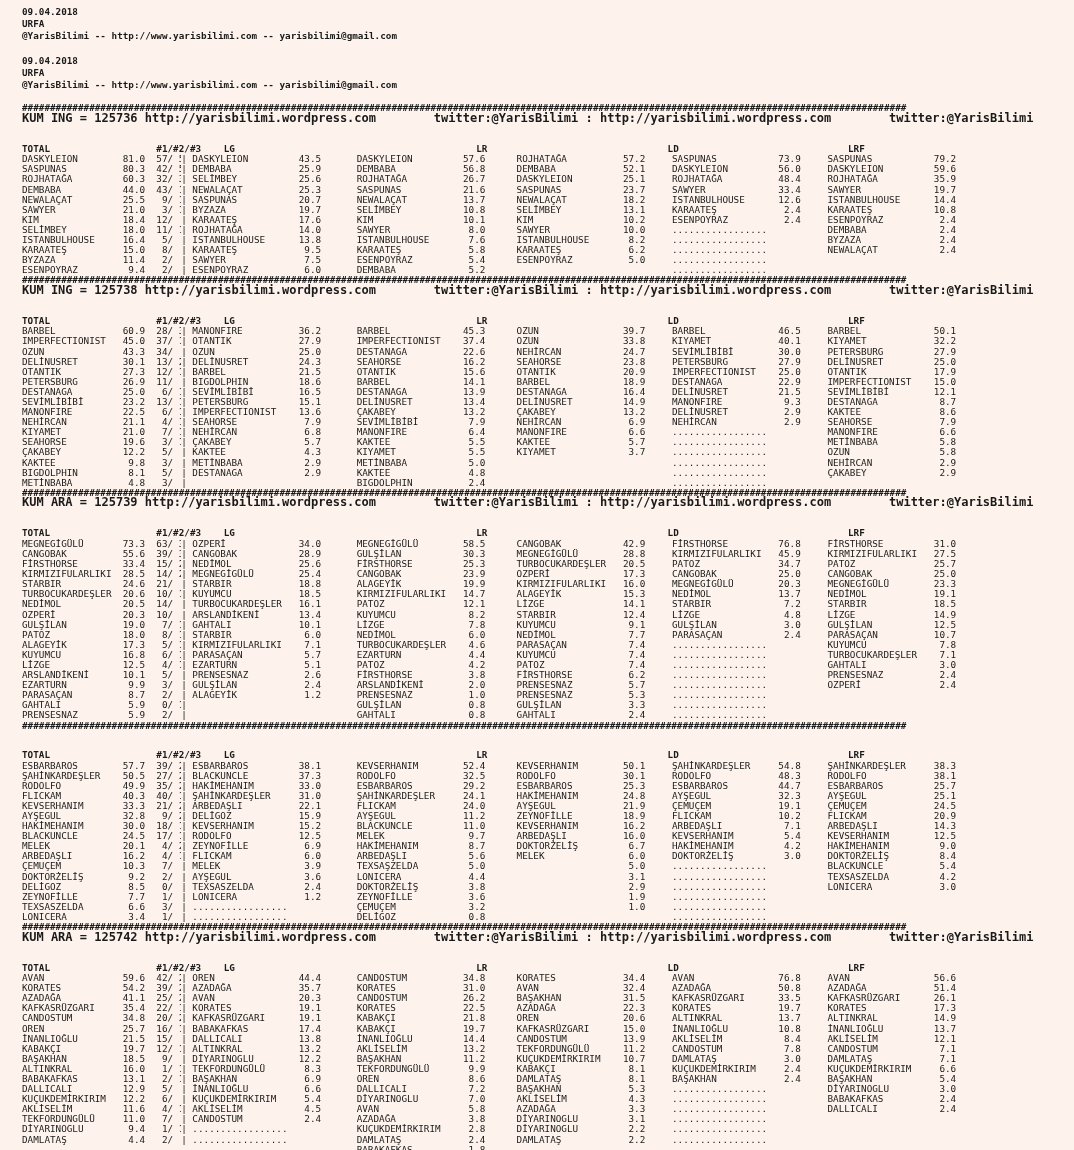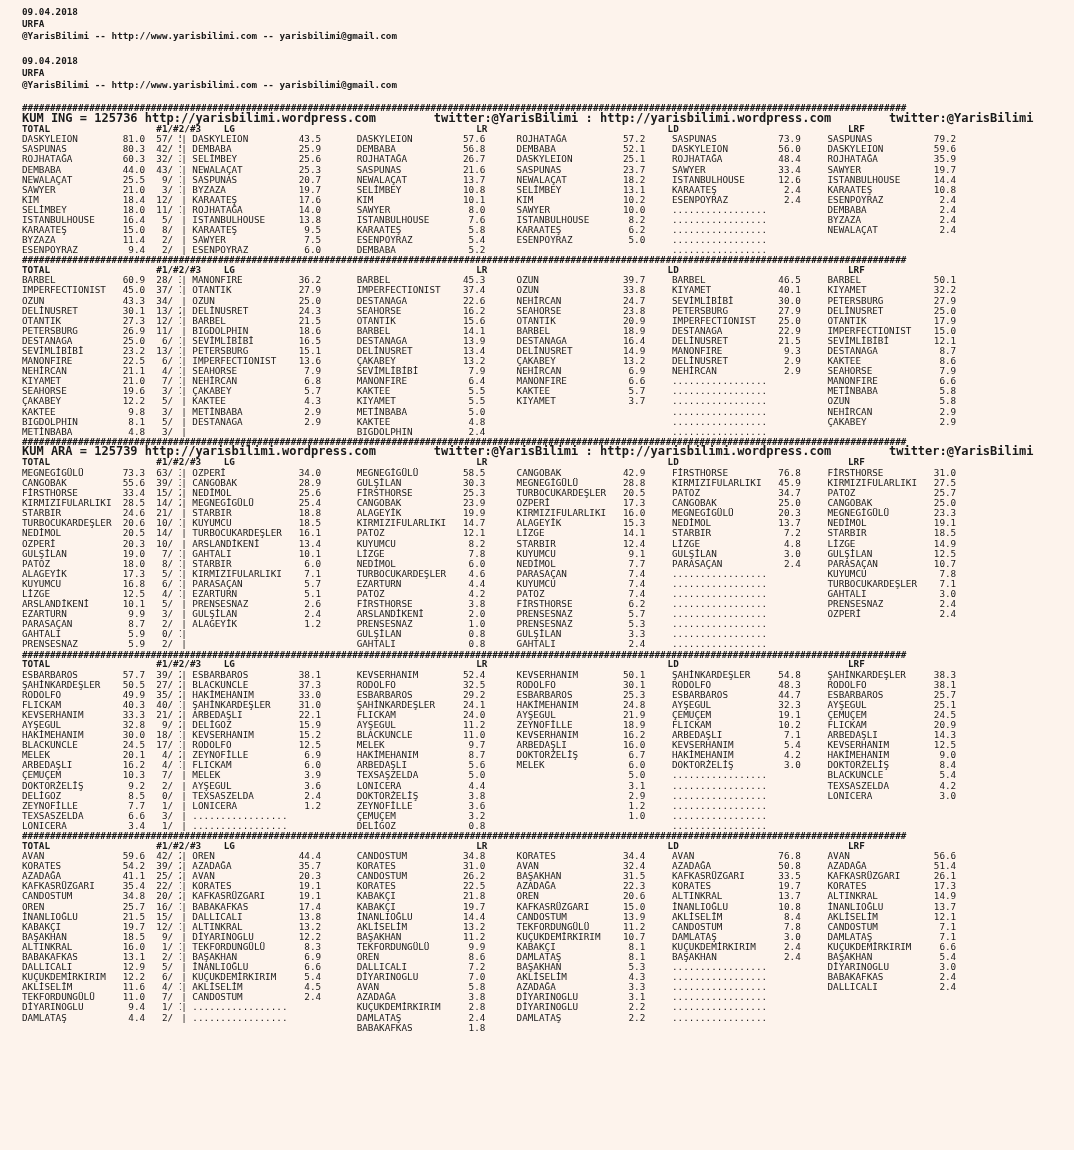--- a/index.html
+++ b/index.html
@@ -9,21 +9,21 @@
     line-height:10.1px;
     color:#1a1a1a;
     width:1074px;
     background:#fdf3ec;
   }
   .page{width:968px;padding:6px 0 0 22px;box-sizing:border-box;}
   .hdr{white-space:pre;font-weight:bold;font-size:9.3px;line-height:12.2px;}
   .gap{height:12px;}
   .rule{white-space:pre;font-weight:bold;letter-spacing:0px;font-size:9.3px;line-height:9.6px;}
   .blocktitle{white-space:pre;font-weight:bold;font-size:12px;line-height:11px;}
-  .colhdr{display:flex;font-weight:bold;line-height:10.4px;}
+  .colhdr{display:flex;font-weight:bold;line-height:10.4px;margin-top:20px;}
   .row{display:flex;line-height:10.1px;}
   .c{white-space:pre;overflow:hidden;}
   
   .c0{width:215px;}
   .c1{width:222px;}
   .c2{width:216px;}
   .c3{width:210px;}
   .c4{width:205px;}
 </style>
 </head>
@@ -143,20 +143,21 @@
       </div>
       <div class="row">
         <span class="c c0">ESENPOYRAZ         9.4   2/  3/ 15</span>
         <span class="c c1">| ESENPOYRAZ          6.0</span>
         <span class="c c2">  DEMBABA             5.2</span>
         <span class="c c3">                         </span>
         <span class="c c3">  .................      </span>
         <span class="c c4">                         </span>
       </div>
       <div class="rule">##############################################################################################################################################################</div>
+      <div class="blocktitle">KUM ING = 125738 http://yarisbilimi.wordpress.com        twitter:@YarisBilimi : http://yarisbilimi.wordpress.com        twitter:@YarisBilimi</div>
       <div class="colhdr">
         <span class="c c0">TOTAL                   #1/#2/#3</span>
         <span class="c c1">  LG</span>
         <span class="c c2">            LR</span>
         <span class="c c3">            LD</span>
         <span class="c c4">           LRF                      LA</span>
       </div>
       <div class="row">
         <span class="c c0">BARBEL            60.9  28/ 35/ 20</span>
         <span class="c c1">| MANONFIRE          36.2</span>
@@ -547,41 +548,42 @@
         <span class="c c1">| TEXSASZELDA         2.4</span>
         <span class="c c2">  DOKTORŻELİŞ         3.8</span>
         <span class="c c3">                      2.9</span>
         <span class="c c3">  .................      </span>
         <span class="c c4">  LONICERA            3.0</span>
       </div>
       <div class="row">
         <span class="c c0">ZEYNOFİLLE         7.7   1/  4/  9</span>
         <span class="c c1">| LONICERA            1.2</span>
         <span class="c c2">  ZEYNOFİLLE          3.6</span>
-        <span class="c c3">                      1.2</span>
+        <span class="c c3">                      1.9</span>
         <span class="c c3">  .................      </span>
         <span class="c c4">                         </span>
       </div>
       <div class="row">
         <span class="c c0">TEXSASZELDA        6.6   3/  3/  7</span>
         <span class="c c1">| .................      </span>
         <span class="c c2">  ÇEMUÇEM             3.2</span>
         <span class="c c3">                      1.0</span>
         <span class="c c3">  .................      </span>
         <span class="c c4">                         </span>
       </div>
       <div class="row">
         <span class="c c0">LONICERA           3.4   1/  4/  1</span>
         <span class="c c1">| .................      </span>
         <span class="c c2">  DELİGOZ             0.8</span>
         <span class="c c3">                         </span>
         <span class="c c3">  .................      </span>
         <span class="c c4">                         </span>
       </div>
       <div class="rule">##############################################################################################################################################################</div>
+      <div class="blocktitle">KUM ARA = 125742 http://yarisbilimi.wordpress.com        twitter:@YarisBilimi : http://yarisbilimi.wordpress.com        twitter:@YarisBilimi</div>
       <div class="colhdr">
         <span class="c c0">TOTAL                   #1/#2/#3</span>
         <span class="c c1">  LG</span>
         <span class="c c2">            LR</span>
         <span class="c c3">            LD</span>
         <span class="c c4">           LRF                      LA</span>
       </div>
       <div class="row">
         <span class="c c0">AVAN              59.6  42/ 26/ 31</span>
         <span class="c c1">| OREN               44.4</span>

